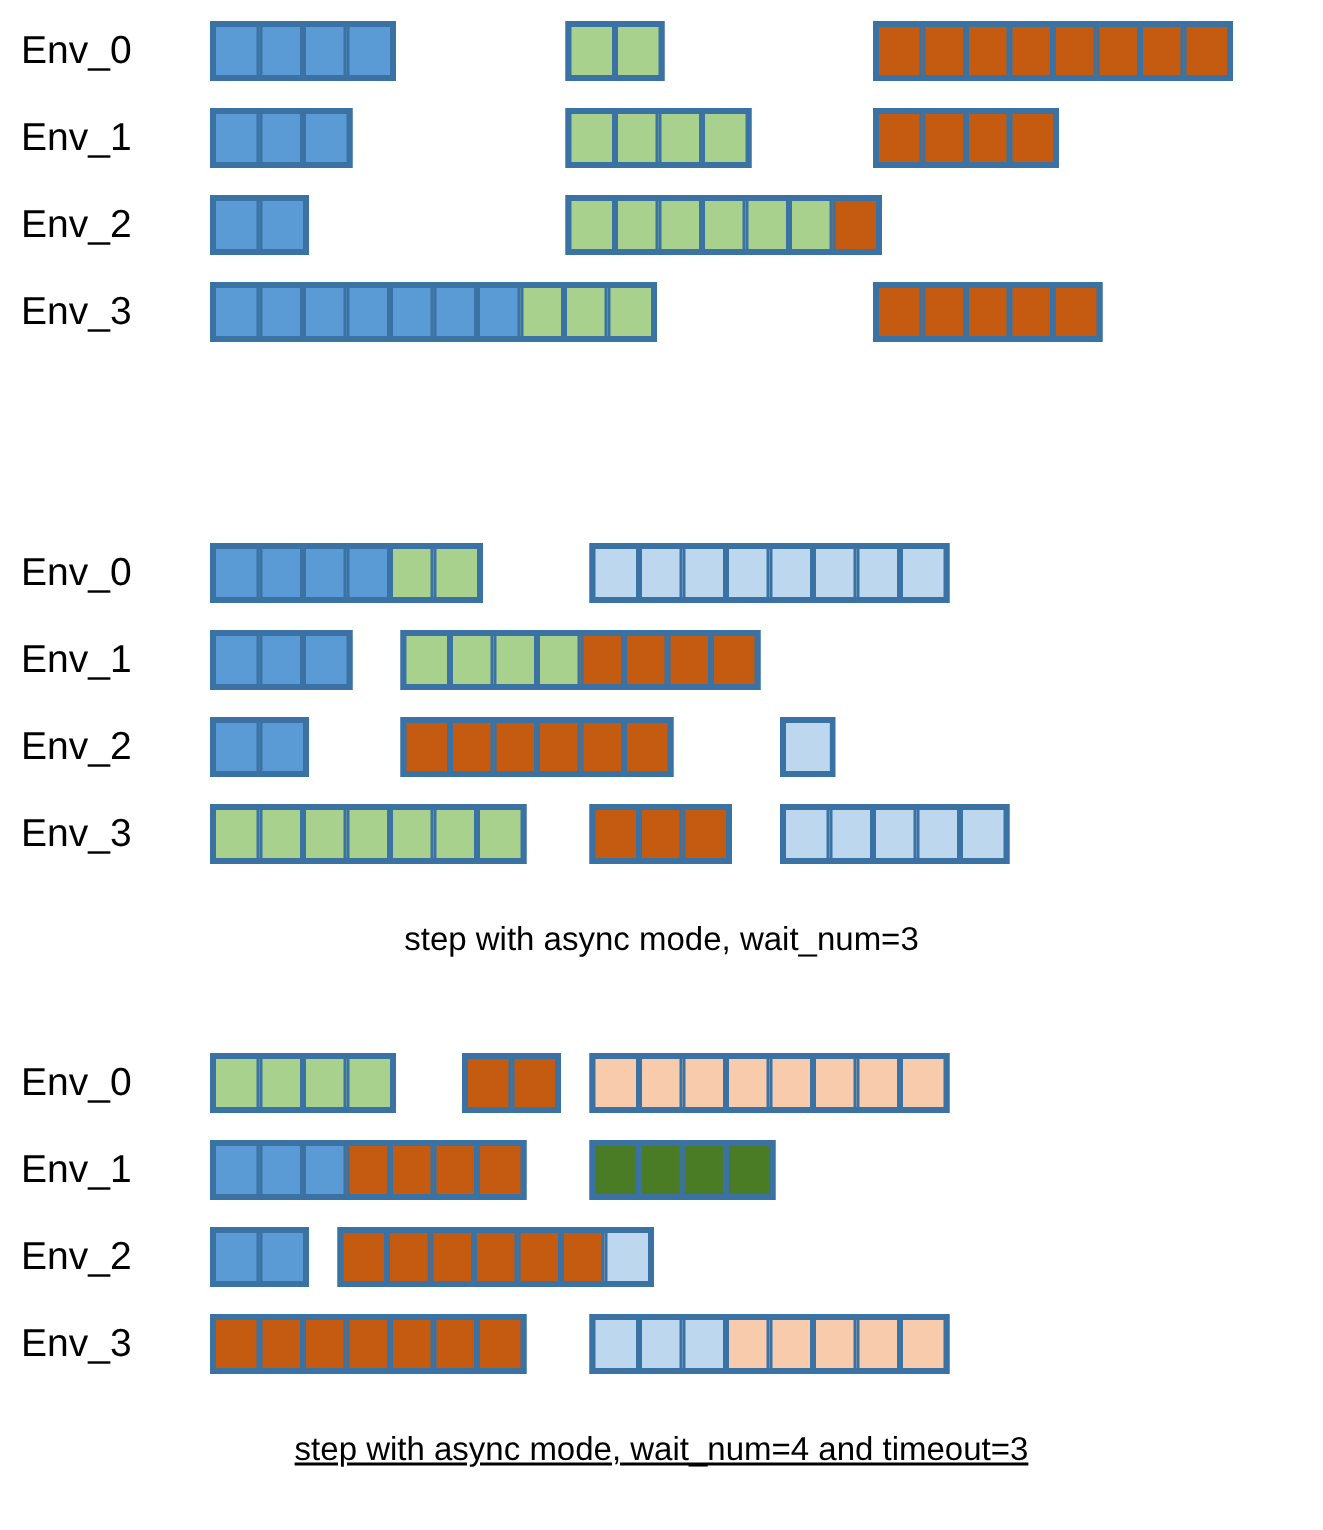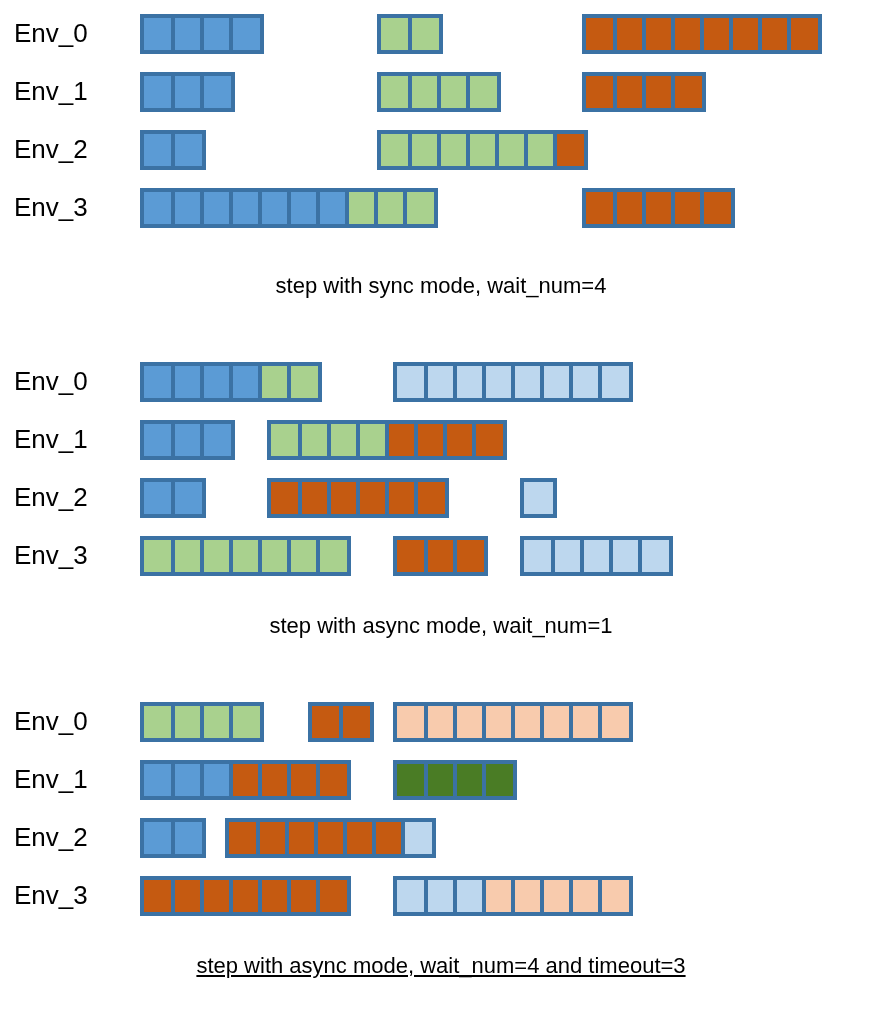--- a/index.html
+++ b/index.html
@@ -183,21 +183,20 @@
           <div class="block" style="left: 452px; width: 153px;">
             <div class="cell c-orange" style="width: 29px;"></div>
             <div class="cell c-orange" style="width: 29px;"></div>
             <div class="cell c-orange" style="width: 29px;"></div>
             <div class="cell c-orange" style="width: 29px;"></div>
             <div class="cell c-orange" style="width: 29px;"></div>
           </div>
         </div>
       </div>
     </div>
-    <div class="caption" style="top: 272px;">step with sync mode, wait_num=4</div>
     <div class="section" style="top: 358px;">
       <div class="row" style="top: 0px;">
         <div class="row-label">Env_0</div>
         <div class="track">
           <div class="block" style="left: 10px; width: 182px;">
             <div class="cell c-blue" style="width: 29px;"></div>
             <div class="cell c-blue" style="width: 29px;"></div>
             <div class="cell c-blue" style="width: 29px;"></div>
             <div class="cell c-blue" style="width: 29px;"></div>
             <div class="cell c-green" style="width: 29px;"></div>
@@ -275,21 +274,21 @@
           <div class="block" style="left: 390px; width: 153px;">
             <div class="cell c-lightblue" style="width: 29px;"></div>
             <div class="cell c-lightblue" style="width: 29px;"></div>
             <div class="cell c-lightblue" style="width: 29px;"></div>
             <div class="cell c-lightblue" style="width: 29px;"></div>
             <div class="cell c-lightblue" style="width: 29px;"></div>
           </div>
         </div>
       </div>
     </div>
-    <div class="caption" style="top: 612px;">step with async mode, wait_num=1</div>
+    <div class="caption" style="top: 612px;">step with async mode, wait_num=3</div>
     <div class="section" style="top: 698px;">
       <div class="row" style="top: 0px;">
         <div class="row-label">Env_0</div>
         <div class="track">
           <div class="block" style="left: 10px; width: 124px;">
             <div class="cell c-green" style="width: 29px;"></div>
             <div class="cell c-green" style="width: 29px;"></div>
             <div class="cell c-green" style="width: 29px;"></div>
             <div class="cell c-green" style="width: 29px;"></div>
           </div>

